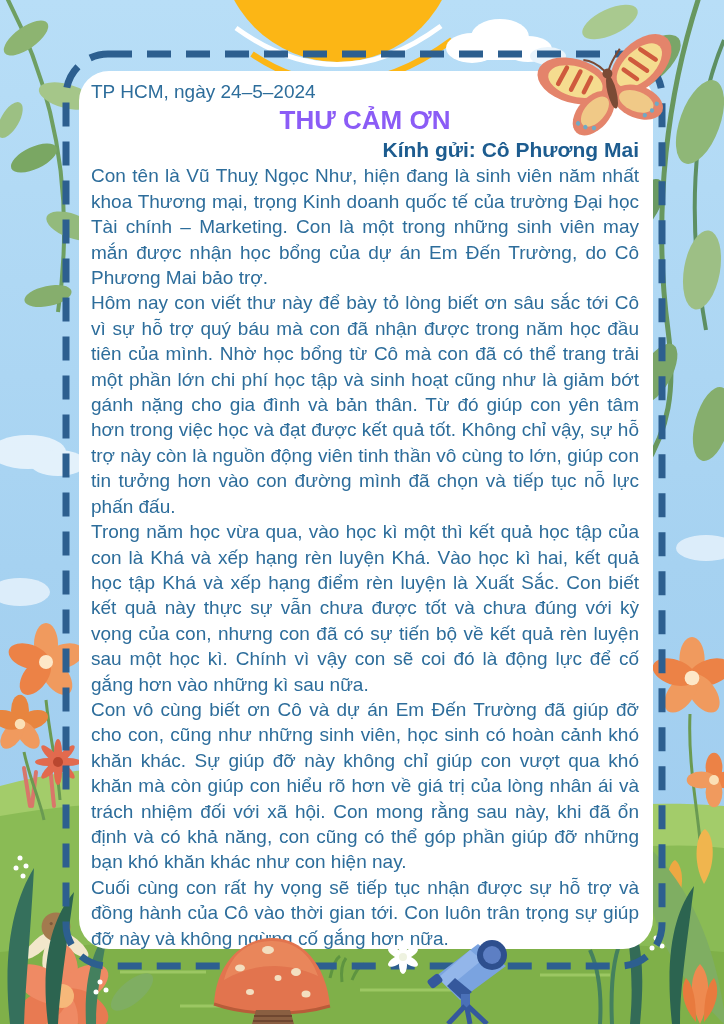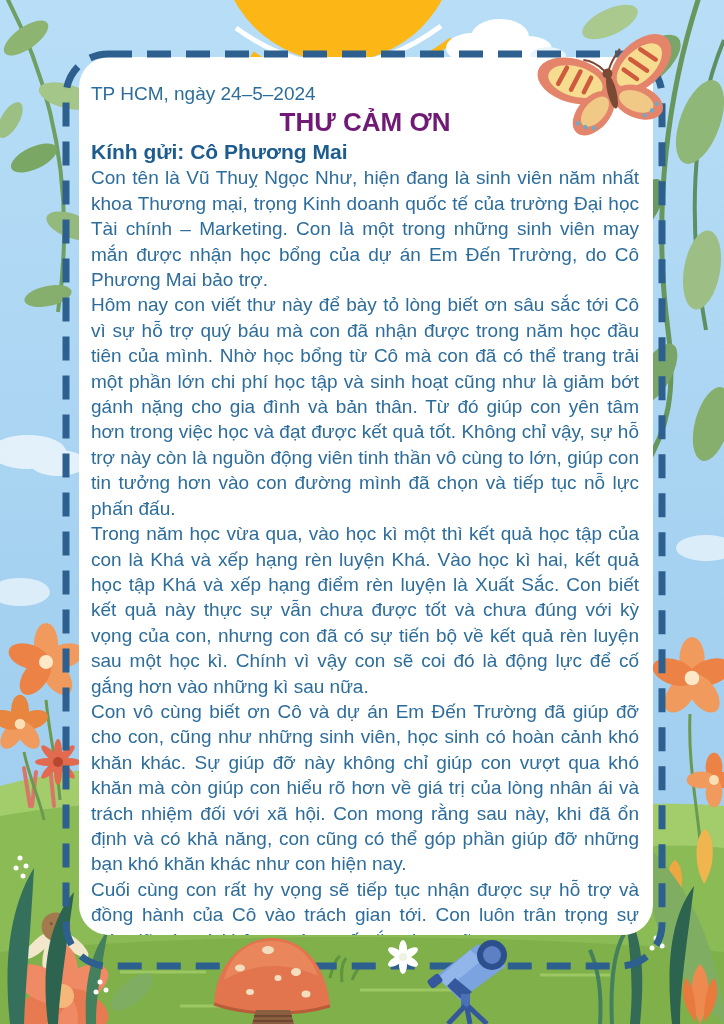--- a/index.html
+++ b/index.html
@@ -4,31 +4,31 @@
 <style>
   html,body{margin:0;padding:0;}
   .page{
     position:relative;width:724px;height:1024px;overflow:hidden;
     background:linear-gradient(#b8def7,#a6d2f1 55%,#9ecbee);
     font-family:"Liberation Sans",sans-serif;
   }
   .layer{position:absolute;left:0;top:0;width:724px;height:1024px;}
   .bg{z-index:1;}
   .letter{
-    position:absolute;z-index:2;left:79px;top:57px;width:574px;height:878px;
+    position:absolute;z-index:2;left:79px;top:71px;width:574px;height:878px;
     background:#ffffff;border-radius:30px;box-sizing:border-box;
-    padding:24px 14px 0 12px;overflow:hidden;
+    padding:8px 14px 0 12px;overflow:hidden;
     color:#2d6d9b;font-size:19px;line-height:25.4px;
   }
   .border-layer{z-index:3;pointer-events:none;}
   .fg{z-index:4;pointer-events:none;}
   .letter p{margin:0;}
   .date{text-align:left;}
-  .title{margin:2px 0;text-align:center;font-weight:bold;font-size:26px;line-height:32px;color:#701a75;}
-  .salutation{margin:0 0 3px;text-align:left;font-weight:bold;font-size:21px;line-height:27px;color:#1d5c8f;}
+  .title{margin:2px 0;text-align:center;font-weight:bold;font-size:26px;line-height:32px;color:#8b5cf6;}
+  .salutation{margin:0 0 3px;text-align:right;font-weight:bold;font-size:21px;line-height:27px;color:#1d5c8f;}
   .body-par{text-align:justify;}
 </style>
 </head>
 <body>
 
 <div class="page">
 
   <svg class="layer bg" viewBox="0 0 724 1024">
 
     <g>
@@ -198,21 +198,21 @@
   </svg>
 
   <div class="letter">
     <p class="date">TP HCM, ngày 24–5–2024</p>
     <p class="title">THƯ CẢM ƠN</p>
     <p class="salutation">Kính gửi:  Cô Phương Mai</p>
     <p class="body-par">Con tên là Vũ Thuỵ Ngọc Như, hiện đang là sinh viên năm nhất khoa Thương mại, trọng Kinh doanh quốc tế của trường Đại học Tài chính – Marketing. Con là một trong những sinh viên may mắn được nhận học bổng của dự án Em Đến Trường, do Cô Phương Mai bảo trợ.</p>
     <p class="body-par">Hôm nay con viết thư này để bày tỏ lòng biết ơn sâu sắc tới Cô vì sự hỗ trợ quý báu mà con đã nhận được trong năm học đầu tiên của mình. Nhờ học bổng từ Cô mà con đã có thể trang trải một phần lớn chi phí học tập và sinh hoạt cũng như là giảm bớt gánh nặng cho gia đình và bản thân. Từ đó giúp con yên tâm hơn trong việc học và đạt được kết quả tốt. Không chỉ vậy, sự hỗ trợ này còn là nguồn động viên tinh thần vô cùng to lớn, giúp con tin tưởng hơn vào con đường mình đã chọn và tiếp tục nỗ lực phấn đấu.</p>
     <p class="body-par">Trong năm học vừa qua, vào học kì một thì kết quả học tập của con là Khá và xếp hạng rèn luyện Khá. Vào học kì hai, kết quả học tập Khá và xếp hạng điểm rèn luyện là Xuất Sắc. Con biết kết quả này thực sự vẫn chưa được tốt và chưa đúng với kỳ vọng của con, nhưng con đã có sự tiến bộ về kết quả rèn luyện sau một học kì. Chính vì vậy con sẽ coi đó là động lực để cố gắng hơn vào những kì sau nữa.</p>
     <p class="body-par">Con vô cùng biết ơn Cô và dự án Em Đến Trường đã giúp đỡ cho con, cũng như những sinh viên, học sinh có hoàn cảnh khó khăn khác. Sự giúp đỡ này không chỉ giúp con vượt qua khó khăn mà còn giúp con hiểu rõ hơn về giá trị của lòng nhân ái và trách nhiệm đối với xã hội. Con mong rằng sau này, khi đã ổn định và có khả năng, con cũng có thể góp phần giúp đỡ những bạn khó khăn khác như con hiện nay.</p>
-    <p class="body-par">Cuối cùng con rất hy vọng sẽ tiếp tục nhận được sự hỗ trợ và đồng hành của Cô vào trách gian tới. Con luôn trân trọng sự giúp đỡ này và không ngừng cố gắng hơn nữa.</p>
+    <p class="body-par">Cuối cùng con rất hy vọng sẽ tiếp tục nhận được sự hỗ trợ và đồng hành của Cô vào thời gian tới. Con luôn trân trọng sự giúp đỡ này và không ngừng cố gắng hơn nữa.</p>
 
   </div>
 
   <svg class="layer border-layer" viewBox="0 0 724 1024">
     <rect x="66" y="54" width="596" height="912" rx="42" fill="none" stroke="#2d5f8f" stroke-width="7" stroke-dasharray="24 15"></rect>
   </svg>
 
   <svg class="layer fg" viewBox="0 0 724 1024">
 
     <g>

